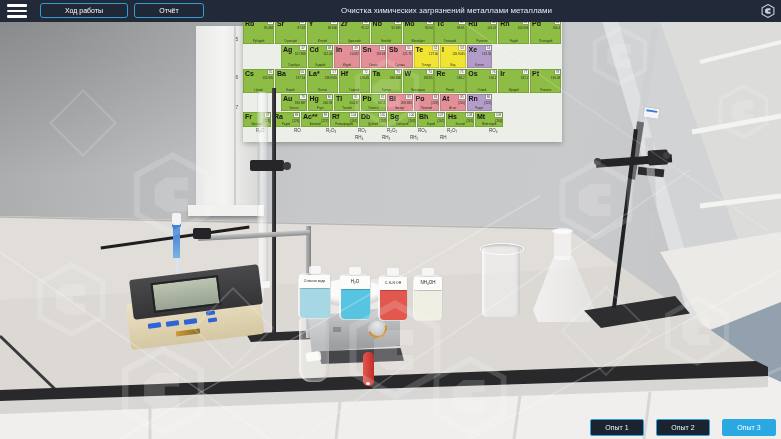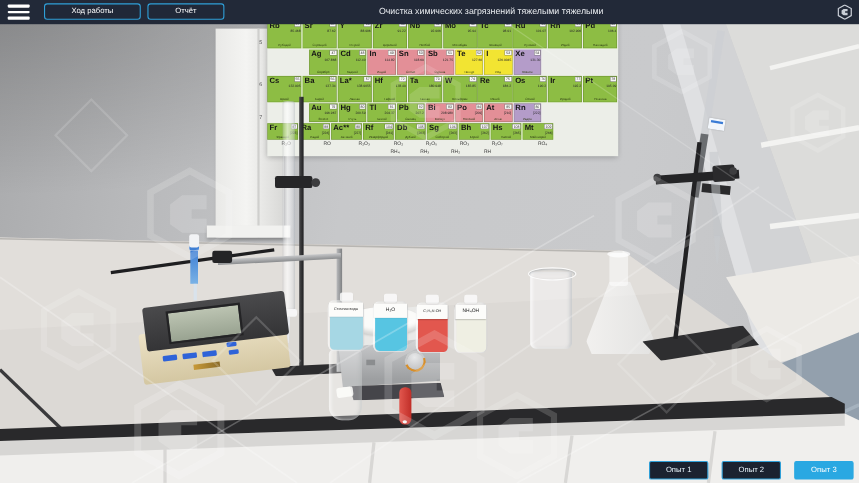--- a/index.html
+++ b/index.html
@@ -651,21 +651,21 @@
   </svg>
 
   <div class="topbar">
     <div class="hamburger">
         <i></i>
         <i></i>
         <i></i>
       </div>
     <div class="tb-btn" style="left:40px;width:88px;">Ход работы</div>
     <div class="tb-btn" style="left:134px;width:70px;">Отчёт</div>
-    <div class="tb-title">Очистка химических загрязнений тяжелыми тяжелыми</div>
+    <div class="tb-title">Очистка химических загрязнений металлами металлами</div>
     <svg class="tb-logo" viewBox="0 0 100 100">
       <path d="M50 4 L92 27 V73 L50 96 L8 73 V27 Z" fill="none" stroke="#c9ced6" stroke-width="8"></path>
       <path d="M68 30 H42 L29 40 V61 L42 70 H68 V55 H52 V45 H68 Z" fill="#c9ced6"></path>
     </svg>
   </div>
 
   <div class="exp-btn" style="left:590px;">Опыт 1</div>
   <div class="exp-btn" style="left:656px;">Опыт 2</div>
   <div class="exp-btn active" style="left:722px;">Опыт 3</div>
 

